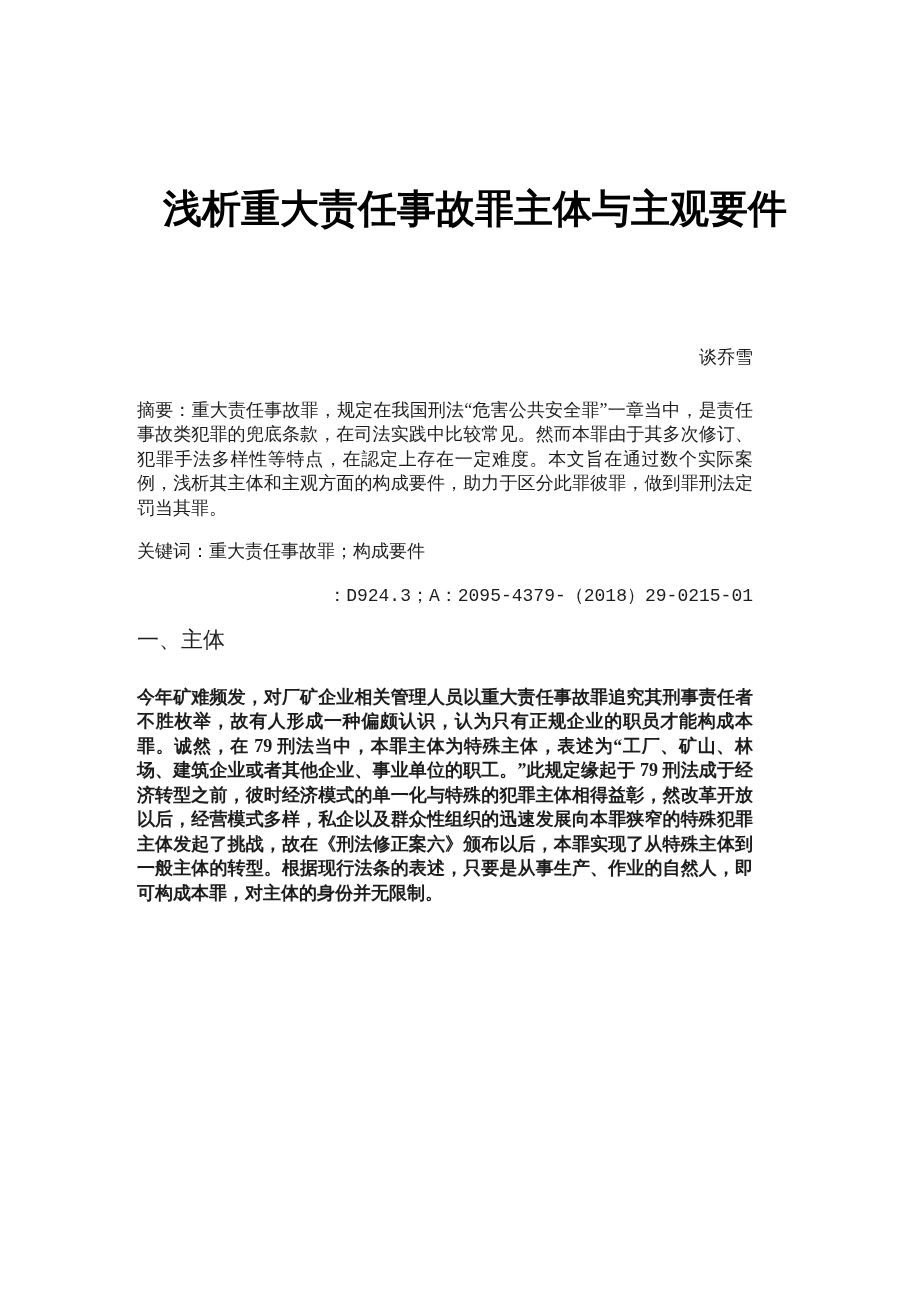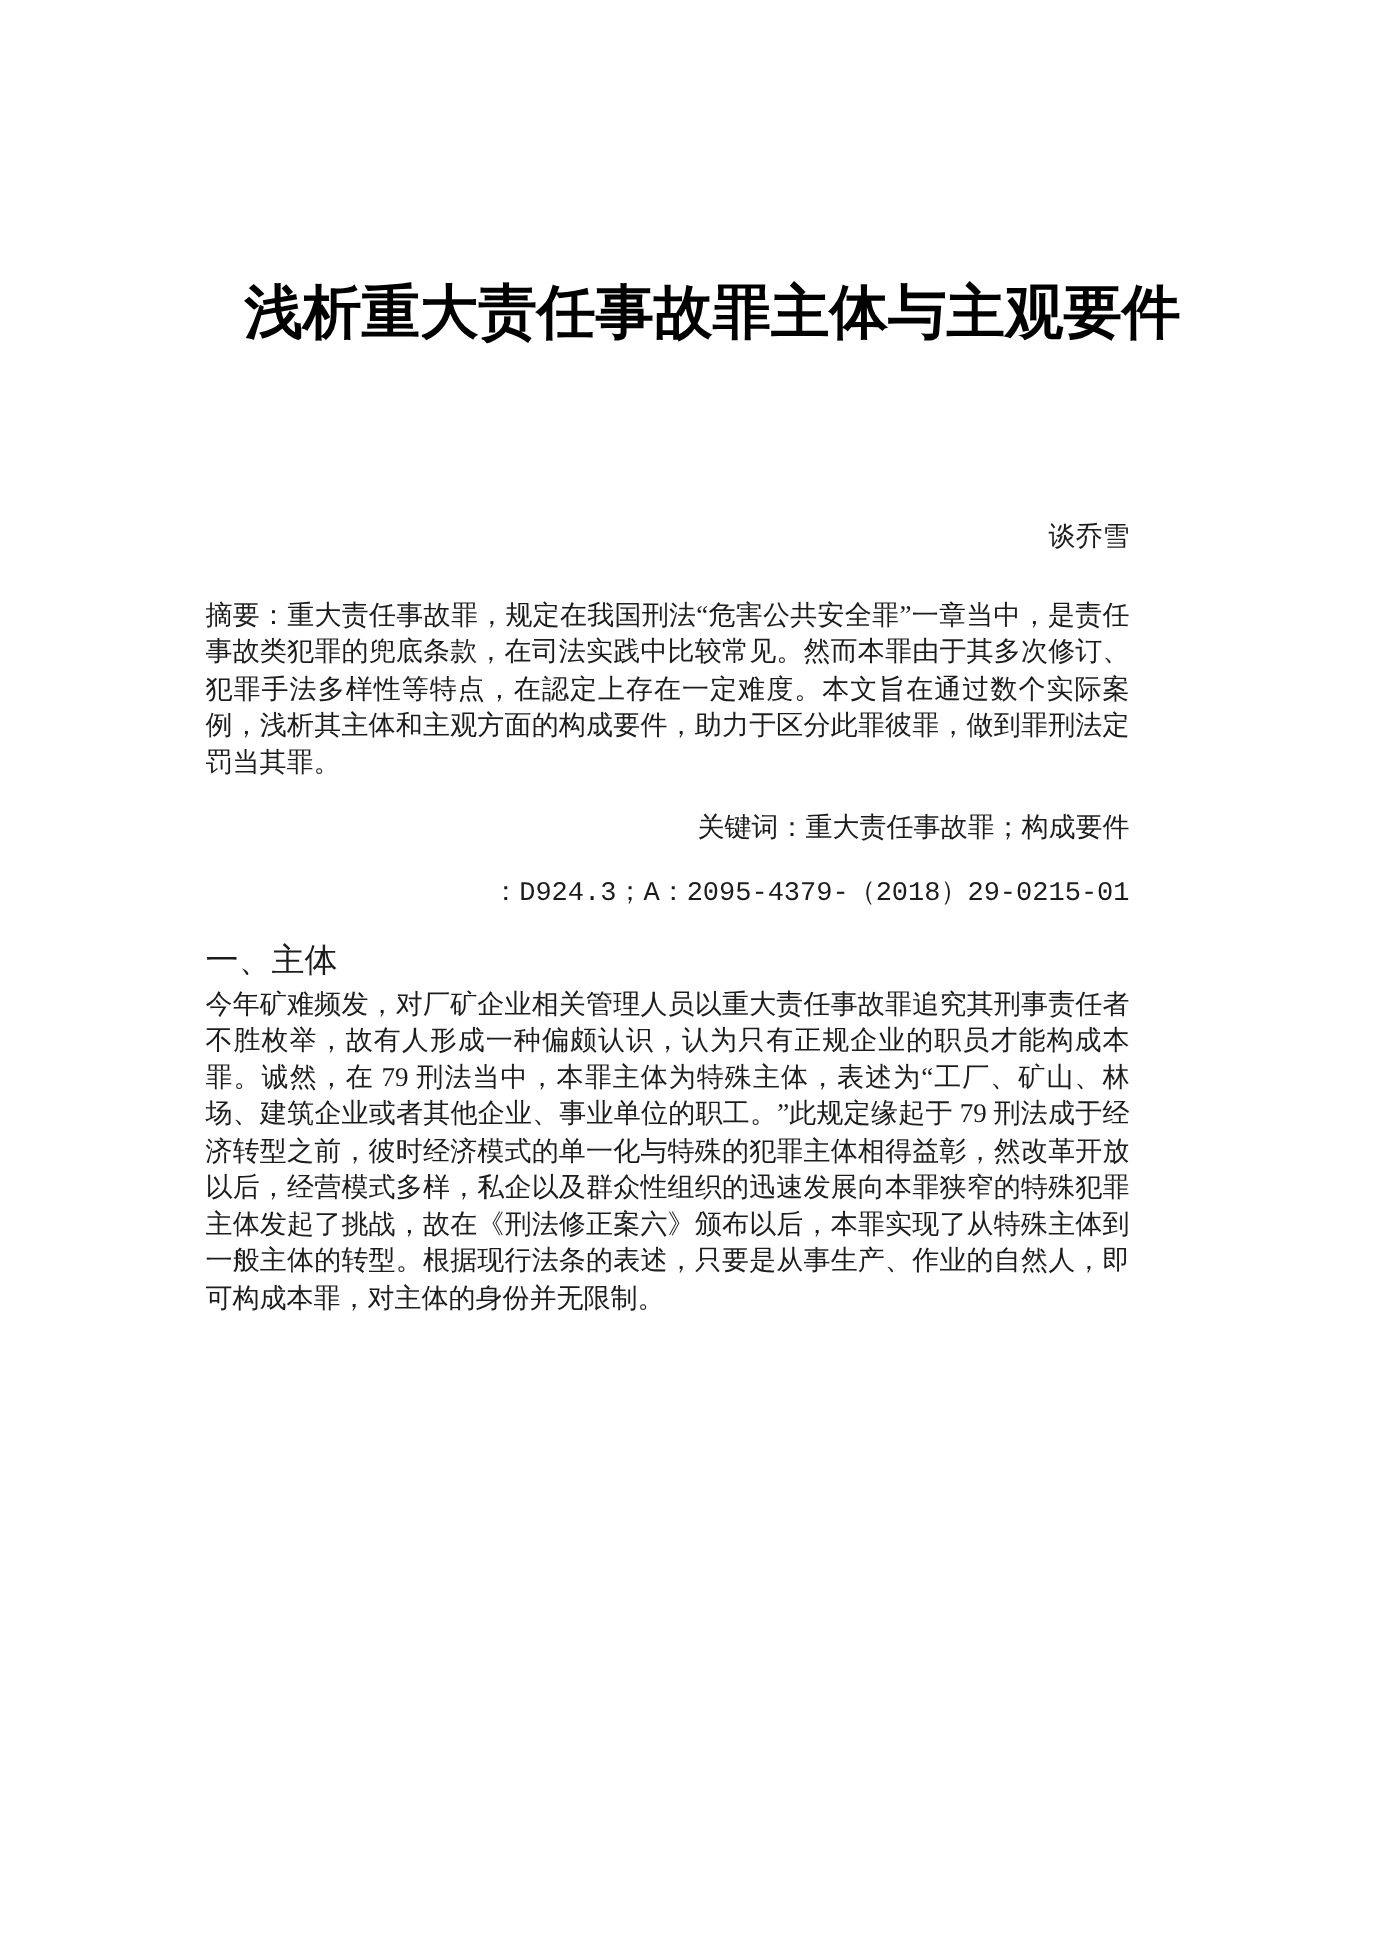--- a/index.html
+++ b/index.html
@@ -33,25 +33,25 @@
   }
   .txt {
     width: 616px;
     font-size: 18px;
     line-height: 24.5px;
     text-align: justify;
     margin: 0;
   }
   .author      { margin-top: 113px; text-align: right; }
   .abstract    { margin-top: 28px; }
-  .keywords    { margin-top: 19px; text-align: right; }
+  .keywords    { margin-top: 19px; text-align: left; }
   .codes       { margin-top: 20px; text-align: right; font-family: Liberation Mono, monospace; }
   .intro       { margin-top: 14px; }
   .sec-heading { margin-top: 20px; text-align: left; font-weight: normal; font-size: 22px; }
-  .sec-para-1  { margin-top: 4px; }
+  .sec-para-1  { margin-top: 32px; font-weight: bold; }
   .sec-para-2  { margin-top: 18px; }
 </style>
 </head>
 <body>
 
 <div class="page">
 
   <h1 class="doc-title">浅析重大责任事故罪主体与主观要件</h1>
 
   <p class="txt author">谈乔雪</p>

